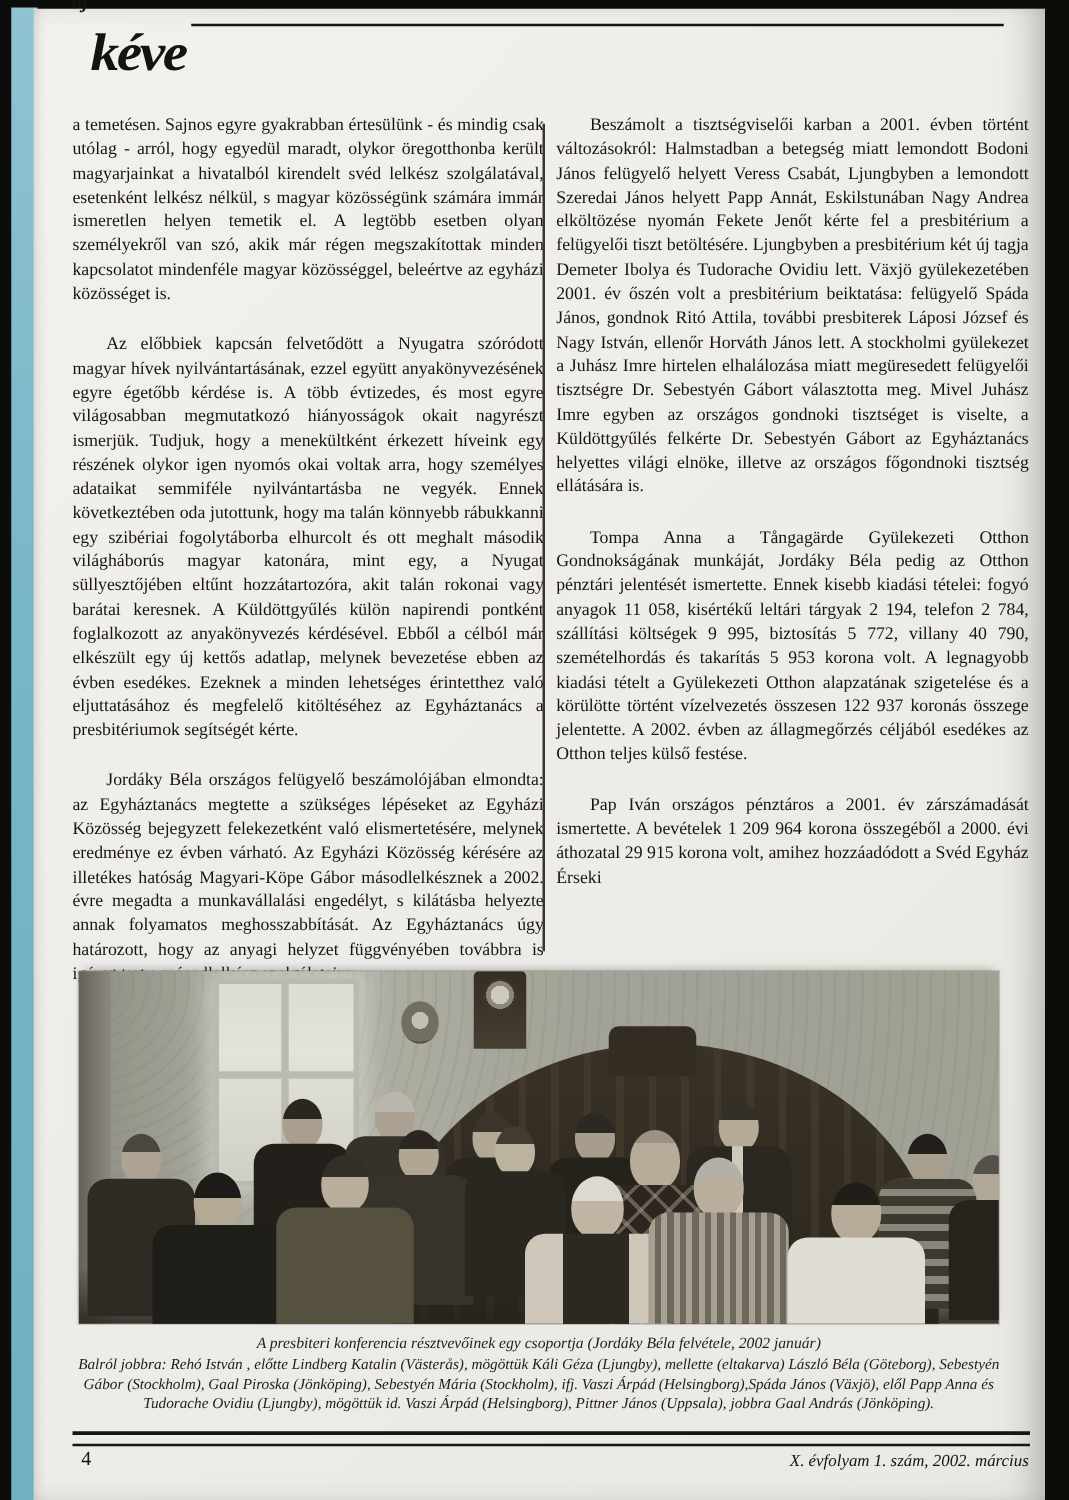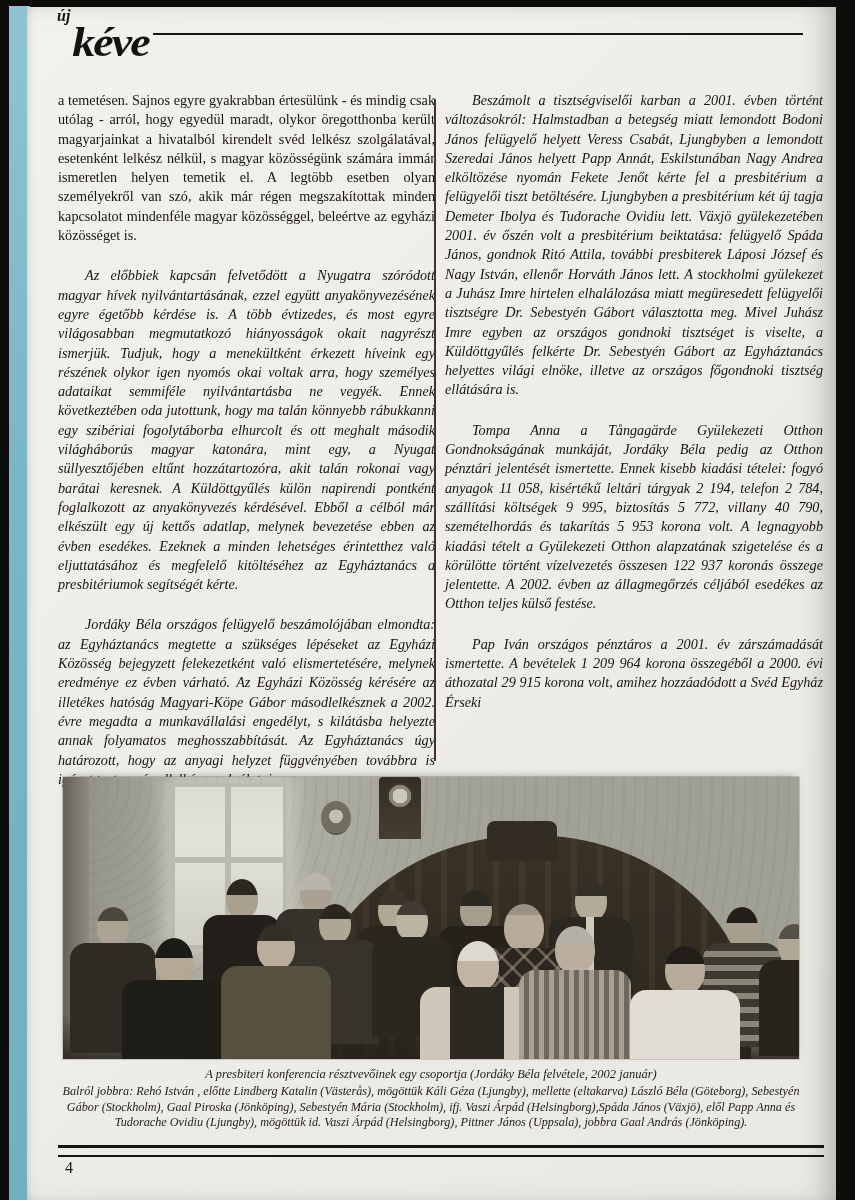--- a/index.html
+++ b/index.html
@@ -12,30 +12,30 @@
   .blue-stripe{
     position:absolute;left:9px;top:6px;width:21px;height:1194px;
     background:linear-gradient(to bottom,#8fc3d2 0%,#79b6c6 40%,#6fb0c2 100%);
   }
   .page{
     position:absolute;left:27px;top:7px;width:809px;height:1193px;
     background:linear-gradient(135deg,#f2f1ed 0%,#eeede9 45%,#e9e8e3 100%);
     box-shadow:inset -20px 0 30px -14px rgba(60,58,50,.35), inset 6px 0 10px -6px rgba(60,58,50,.25);
   }
   
-  .masthead{position:absolute;left:30px;top:12px;width:758px;display:flex;align-items:center;}
+  .masthead{position:absolute;left:30px;top:12px;width:758px;display:flex;align-items:flex-start;}
   .mh-prefix{font-size:16px;font-weight:bold;font-style:italic;color:#15130f;transform:translateY(-26px);letter-spacing:0;}
   .mh-title{font-size:46px;font-weight:bold;font-style:italic;color:#15130f;letter-spacing:-2px;line-height:1;margin-left:2px;transform:scaleY(.92);}
   .mh-rule{flex:1;height:0;border-top:2.5px solid #17150f;margin:0 12px 16px 4px;}
   
   .col{position:absolute;top:84px;font-size:14.2px;line-height:19.3px;text-align:justify;color:#17140e;}
   .col-left{left:31px;width:377px;}
   .col-right{left:418px;width:378px;}
   .col p{margin:0 0 21px 0;}
-  .col p.indent{text-indent:27px;font-style:italic;}
+  .col p.indent{text-indent:27px;}
   .gutter-rule{position:absolute;left:407px;top:92px;width:1.5px;height:662px;background:#3a362e;}
   
   .photo{
     position:absolute;left:36px;top:770px;width:736px;height:282px;overflow:hidden;
     background:#a3a399;
     box-shadow:0 0 0 1px rgba(90,88,80,.25), 0 -4px 8px -4px rgba(80,78,70,.5);
   }
   .wallpaper{position:absolute;inset:0;
     background:
       repeating-radial-gradient(circle at 10px 10px, rgba(120,120,110,.16) 0 2px, rgba(0,0,0,0) 2px 11px),
@@ -184,14 +184,15 @@
 
     <div class="photo-dark-bottom"></div>
     <div class="photo-tone"></div>
   </div>
 
   <div class="caption-title">A presbiteri konferencia résztvevőinek egy csoportja (Jordáky Béla felvétele, 2002 január)</div>
   <div class="caption-names">Balról jobbra: Rehó István , előtte Lindberg Katalin (Västerås), mögöttük Káli Géza (Ljungby), mellette (eltakarva) László Béla (Göteborg), Sebestyén Gábor (Stockholm), Gaal Piroska (Jönköping), Sebestyén Mária (Stockholm), ifj. Vaszi Árpád (Helsingborg),Spáda János (Växjö), elől Papp Anna és Tudorache Ovidiu (Ljungby), mögöttük id. Vaszi Árpád (Helsingborg), Pittner János (Uppsala), jobbra Gaal András (Jönköping).</div>
 
   <div class="footer-rule"></div>
   <div class="page-number">4</div>
+  <div class="footer-issue">X. évfolyam 1. szám, 2002. március</div>
 
 </div>
 
 </body></html>

